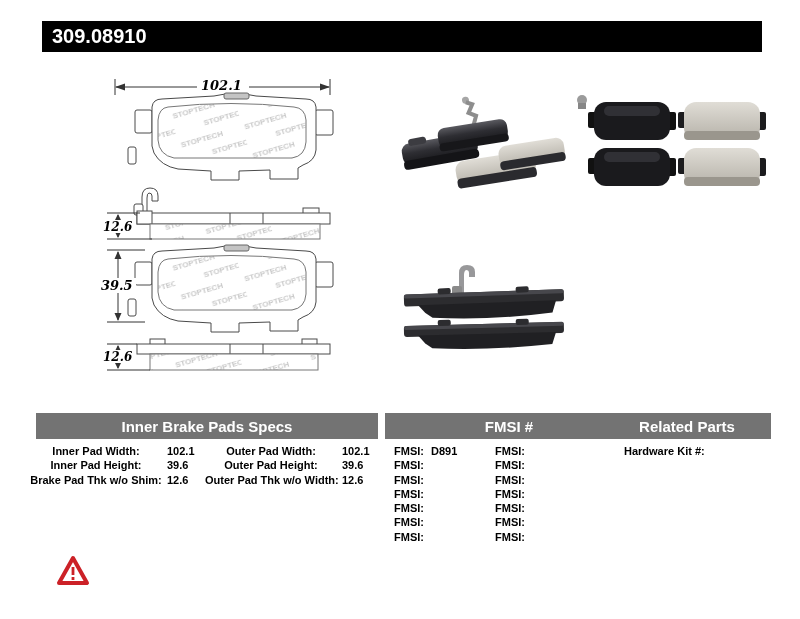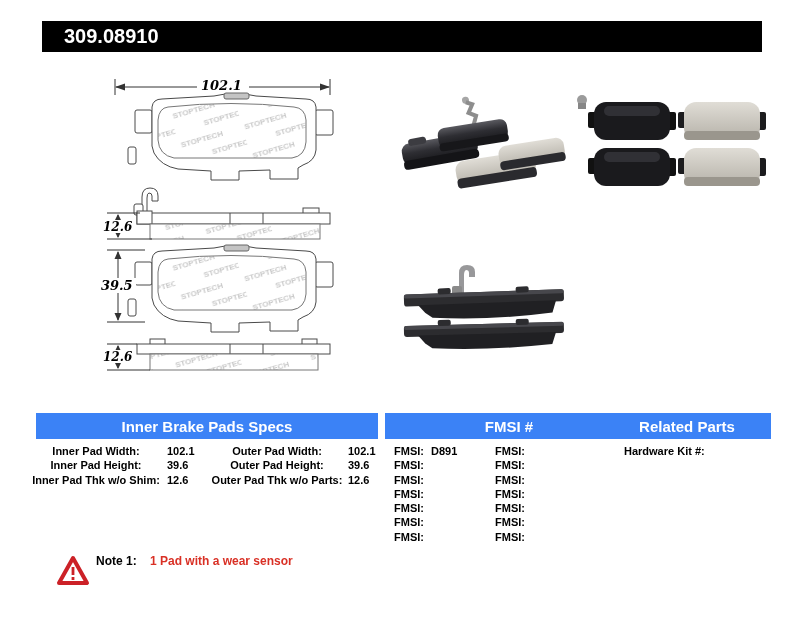--- a/index.html
+++ b/index.html
@@ -7,45 +7,45 @@
     width:800px; height:619px; position:relative;
     background:#ffffff; overflow:hidden;
     font-family:"Liberation Sans", sans-serif;
     color:#000;
   }
   
   .titlebar {
     position:absolute; left:42px; top:21px; width:720px; height:31px;
     background:#000; color:#fff;
     display:flex; justify-content:space-between; align-items:center;
-    padding:0 22px; box-sizing:border-box;
+    padding:0 10px; box-sizing:border-box;
     font-size:20px; font-weight:bold;
   }
   
   .gfx { position:absolute; left:0; top:0; }
   
   .thead {
     position:absolute; top:413px; height:26px;
-    background:#3b82f6; color:#fff;
+    background:#737373; color:#fff;
     display:flex; align-items:center; justify-content:center;
     font-size:15px; font-weight:bold;
   }
   .thead-split { left:36px; width:342px; }
   .thead-split span { flex:1; text-align:center; }
   .thead-fmsi { left:385px; width:248px; }
   .thead-related { left:603px; width:168px; }
   .col { position:absolute; top:444px; font-size:11px; font-weight:bold; }
   .spec-row { display:flex; line-height:14.3px; white-space:nowrap; }
   .spec-label { display:inline-block; text-align:center; }
   .w132 { width:132px; }
   .w34  { width:34px; }
   .w82  { width:82px;padding-left:21px; }
   .spec-value { margin-left:5px; }
   .col-inner { left:30px; }
-  .col-outer { left:211px; }
+  .col-outer { left:205px; }
   .col-fmsi1 { left:392px; }
   .col-fmsi2 { left:493px; }
   .col-related { left:603px; }
   .col-related .spec-label { text-align:left; }
   
   .warn-icon { position:absolute; left:56px; top:555px; }
   .notes { position:absolute; left:96px; top:553px; font-size:12px; font-weight:bold; }
   .note-row { display:flex; line-height:17px; white-space:nowrap; }
   .note-label { width:46px; }
   .note-text { margin-left:8px; color:#d93025; }
@@ -226,36 +226,36 @@
 <div class="col col-inner">
   <div class="spec-row">
     <span class="spec-label w132">Inner Pad Width:</span>
     <span class="spec-value">102.1</span>
   </div>
   <div class="spec-row">
     <span class="spec-label w132">Inner Pad Height:</span>
     <span class="spec-value">39.6</span>
   </div>
   <div class="spec-row">
-    <span class="spec-label w132">Inner Pad Thk w/o Shim:</span>
+    <span class="spec-label w132">Brake Pad Thk w/o Shim:</span>
     <span class="spec-value">12.6</span>
   </div>
 </div>
 
 <div class="col col-outer">
   <div class="spec-row">
     <span class="spec-label w132">Outer Pad Width:</span>
     <span class="spec-value">102.1</span>
   </div>
   <div class="spec-row">
     <span class="spec-label w132">Outer Pad Height:</span>
     <span class="spec-value">39.6</span>
   </div>
   <div class="spec-row">
-    <span class="spec-label w132">Outer Pad Thk w/o Parts:</span>
+    <span class="spec-label w132">Outer Pad Thk w/o Width:</span>
     <span class="spec-value">12.6</span>
   </div>
 </div>
 
 <div class="col col-fmsi1">
   <div class="spec-row">
     <span class="spec-label w34">FMSI:</span>
     <span class="spec-value">D891</span>
   </div>
   <div class="spec-row">
@@ -322,17 +322,13 @@
   </div>
 </div>
 
 <svg class="warn-icon" width="34" height="32" viewBox="0 0 34 32">
   <path d="M17,3 L31,28 L3,28 Z" fill="#ffffff" stroke="#cc2127" stroke-width="4" stroke-linejoin="round"></path>
   <rect x="15.6" y="12" width="2.8" height="8" fill="#cc2127"></rect>
   <rect x="15.6" y="22" width="2.8" height="3" fill="#cc2127"></rect>
 </svg>
 
 <div class="notes">
-  <div class="note-row">
-    <span class="note-label">Note 1:</span>
-    <span class="note-text">1 Pad with a wear sensor</span>
-  </div>
 </div>
 
 </body></html>

